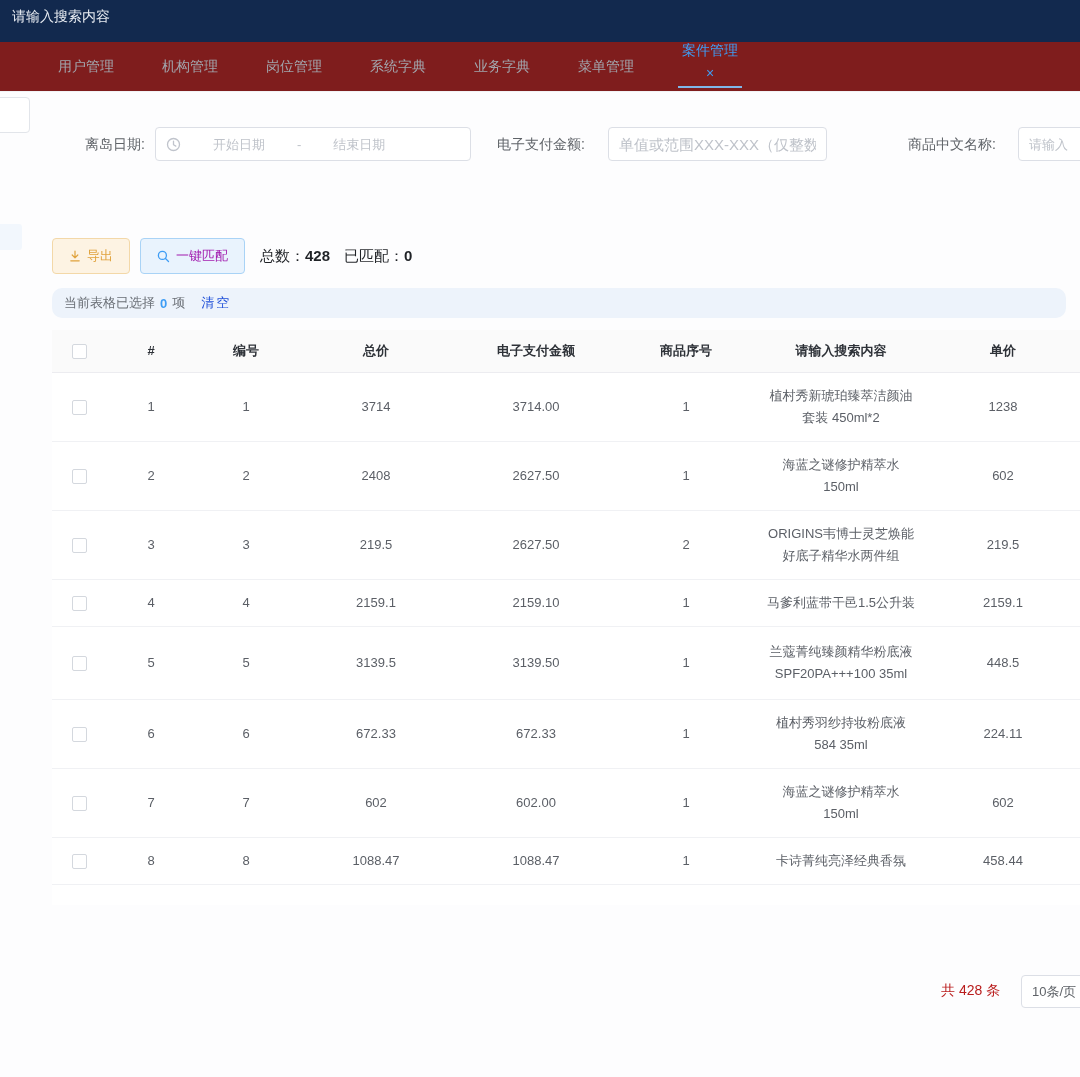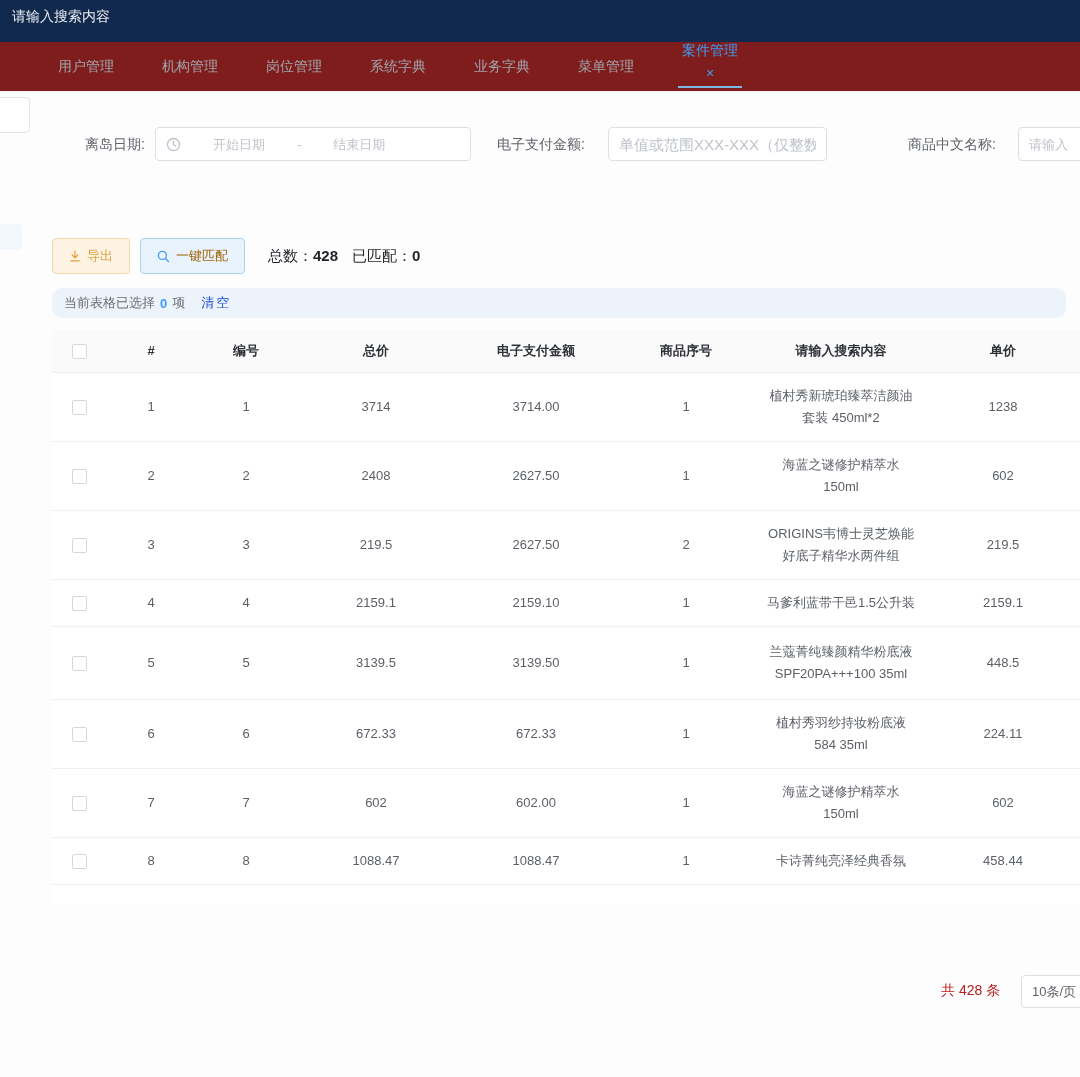--- a/index.html
+++ b/index.html
@@ -37,22 +37,22 @@
   .icon-clock { width:15px; height:15px; margin-right:6px; flex:none; }
   .amount-input { left:608px; width:219px; padding:0 10px; }
   .amount-input input { width:100%; height:100%; font-size:15px; }
   .name-input { left:1018px; width:110px; padding:0 10px; }
   .name-input input { width:100%; height:100%; font-size:13px; }
 
   
   .btn { position:absolute; top:238px; height:36px; display:flex; align-items:center; gap:6px;
          padding:0 16px; border-radius:4px; font-size:13px; cursor:pointer; border:1px solid transparent; }
   .btn-export { left:52px; background:#fdf3e3; border-color:#f3d8a8; color:#e0a23c; }
-  .btn-match  { left:140px; background:#e9f3fd; border-color:#a9d3f6; color:#a16207; }
-  .stats { position:absolute; top:238px; left:268px; height:36px; line-height:36px; font-size:15px; color:#1f2226; }
+  .btn-match  { left:140px; background:#e9f3fd; border-color:#a9d3f6; color:#a21caf; }
+  .stats { position:absolute; top:238px; left:260px; height:36px; line-height:36px; font-size:15px; color:#1f2226; }
   .stats b { font-weight:bold; }
   .stats .gap { display:inline-block; width:14px; }
 
   
   .sel-bar { position:absolute; top:288px; left:52px; width:1014px; height:30px; background:#edf3fb;
              border-radius:10px; display:flex; align-items:center; padding-left:12px; font-size:13px; color:#6a6f76; }
   .sel-bar .count { color:#3e9df5; font-weight:bold; margin:0 5px; }
   .sel-bar .clear { color:#1d4ed8; margin-left:16px; cursor:pointer; letter-spacing:2px; }
 
   

